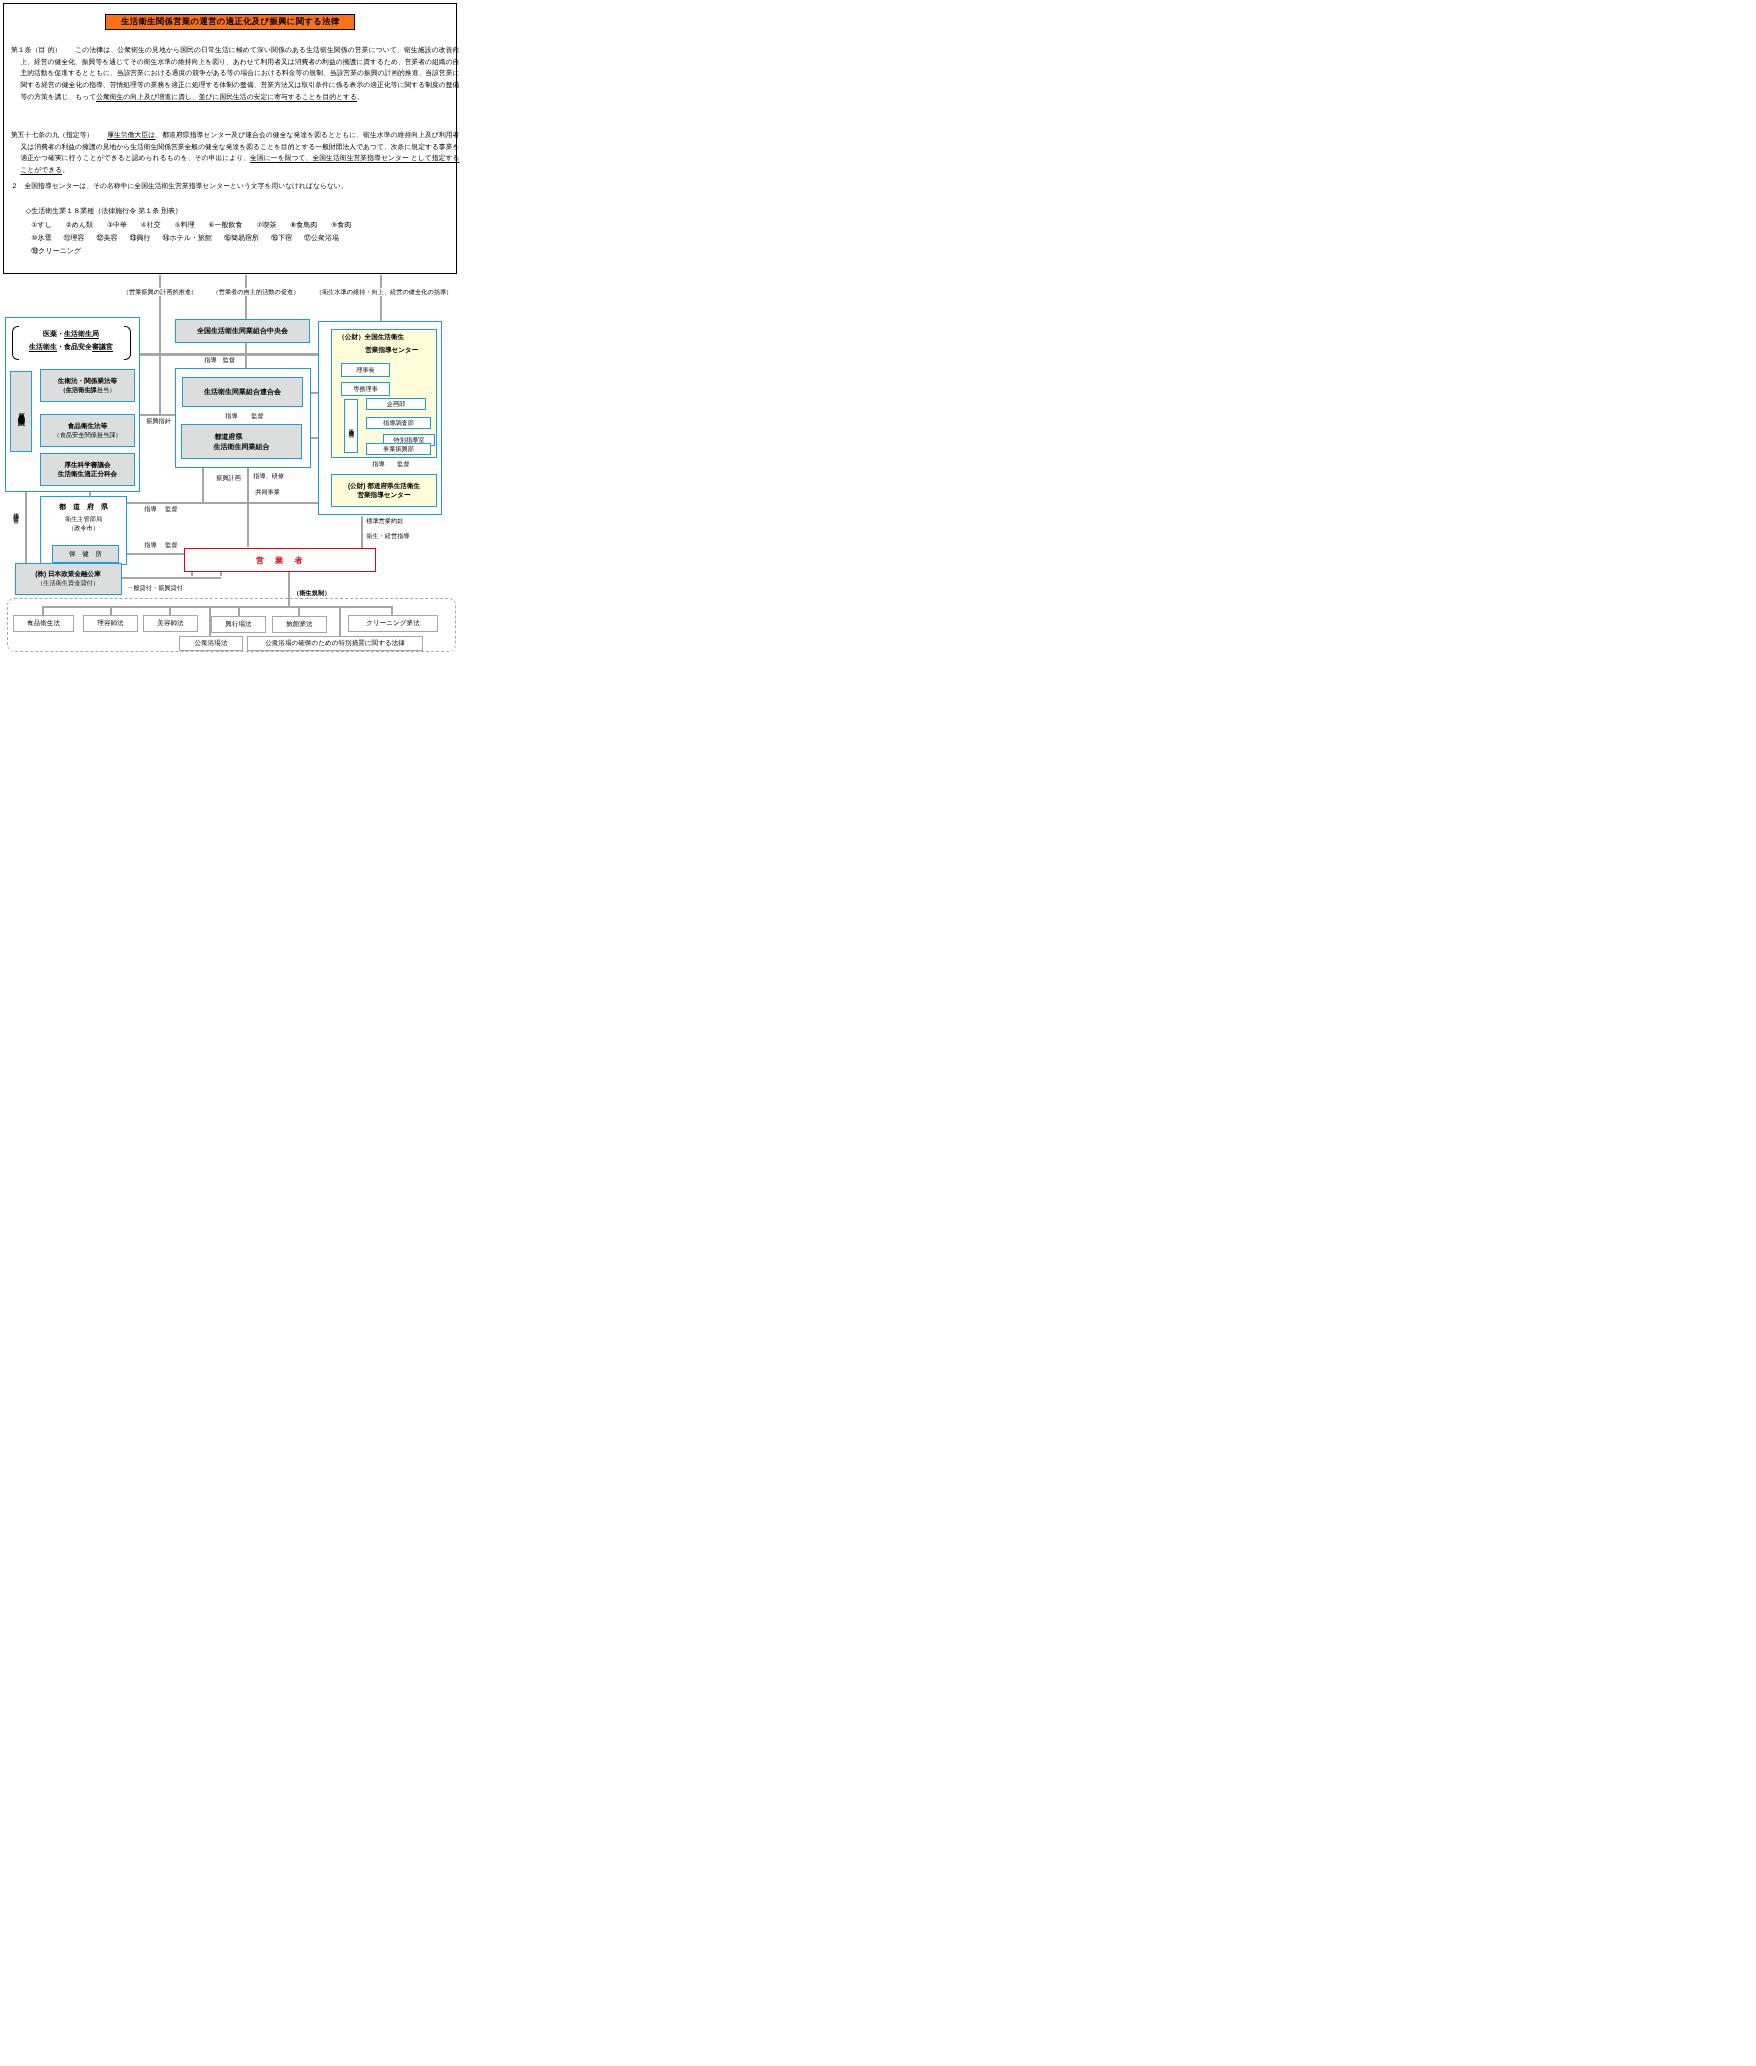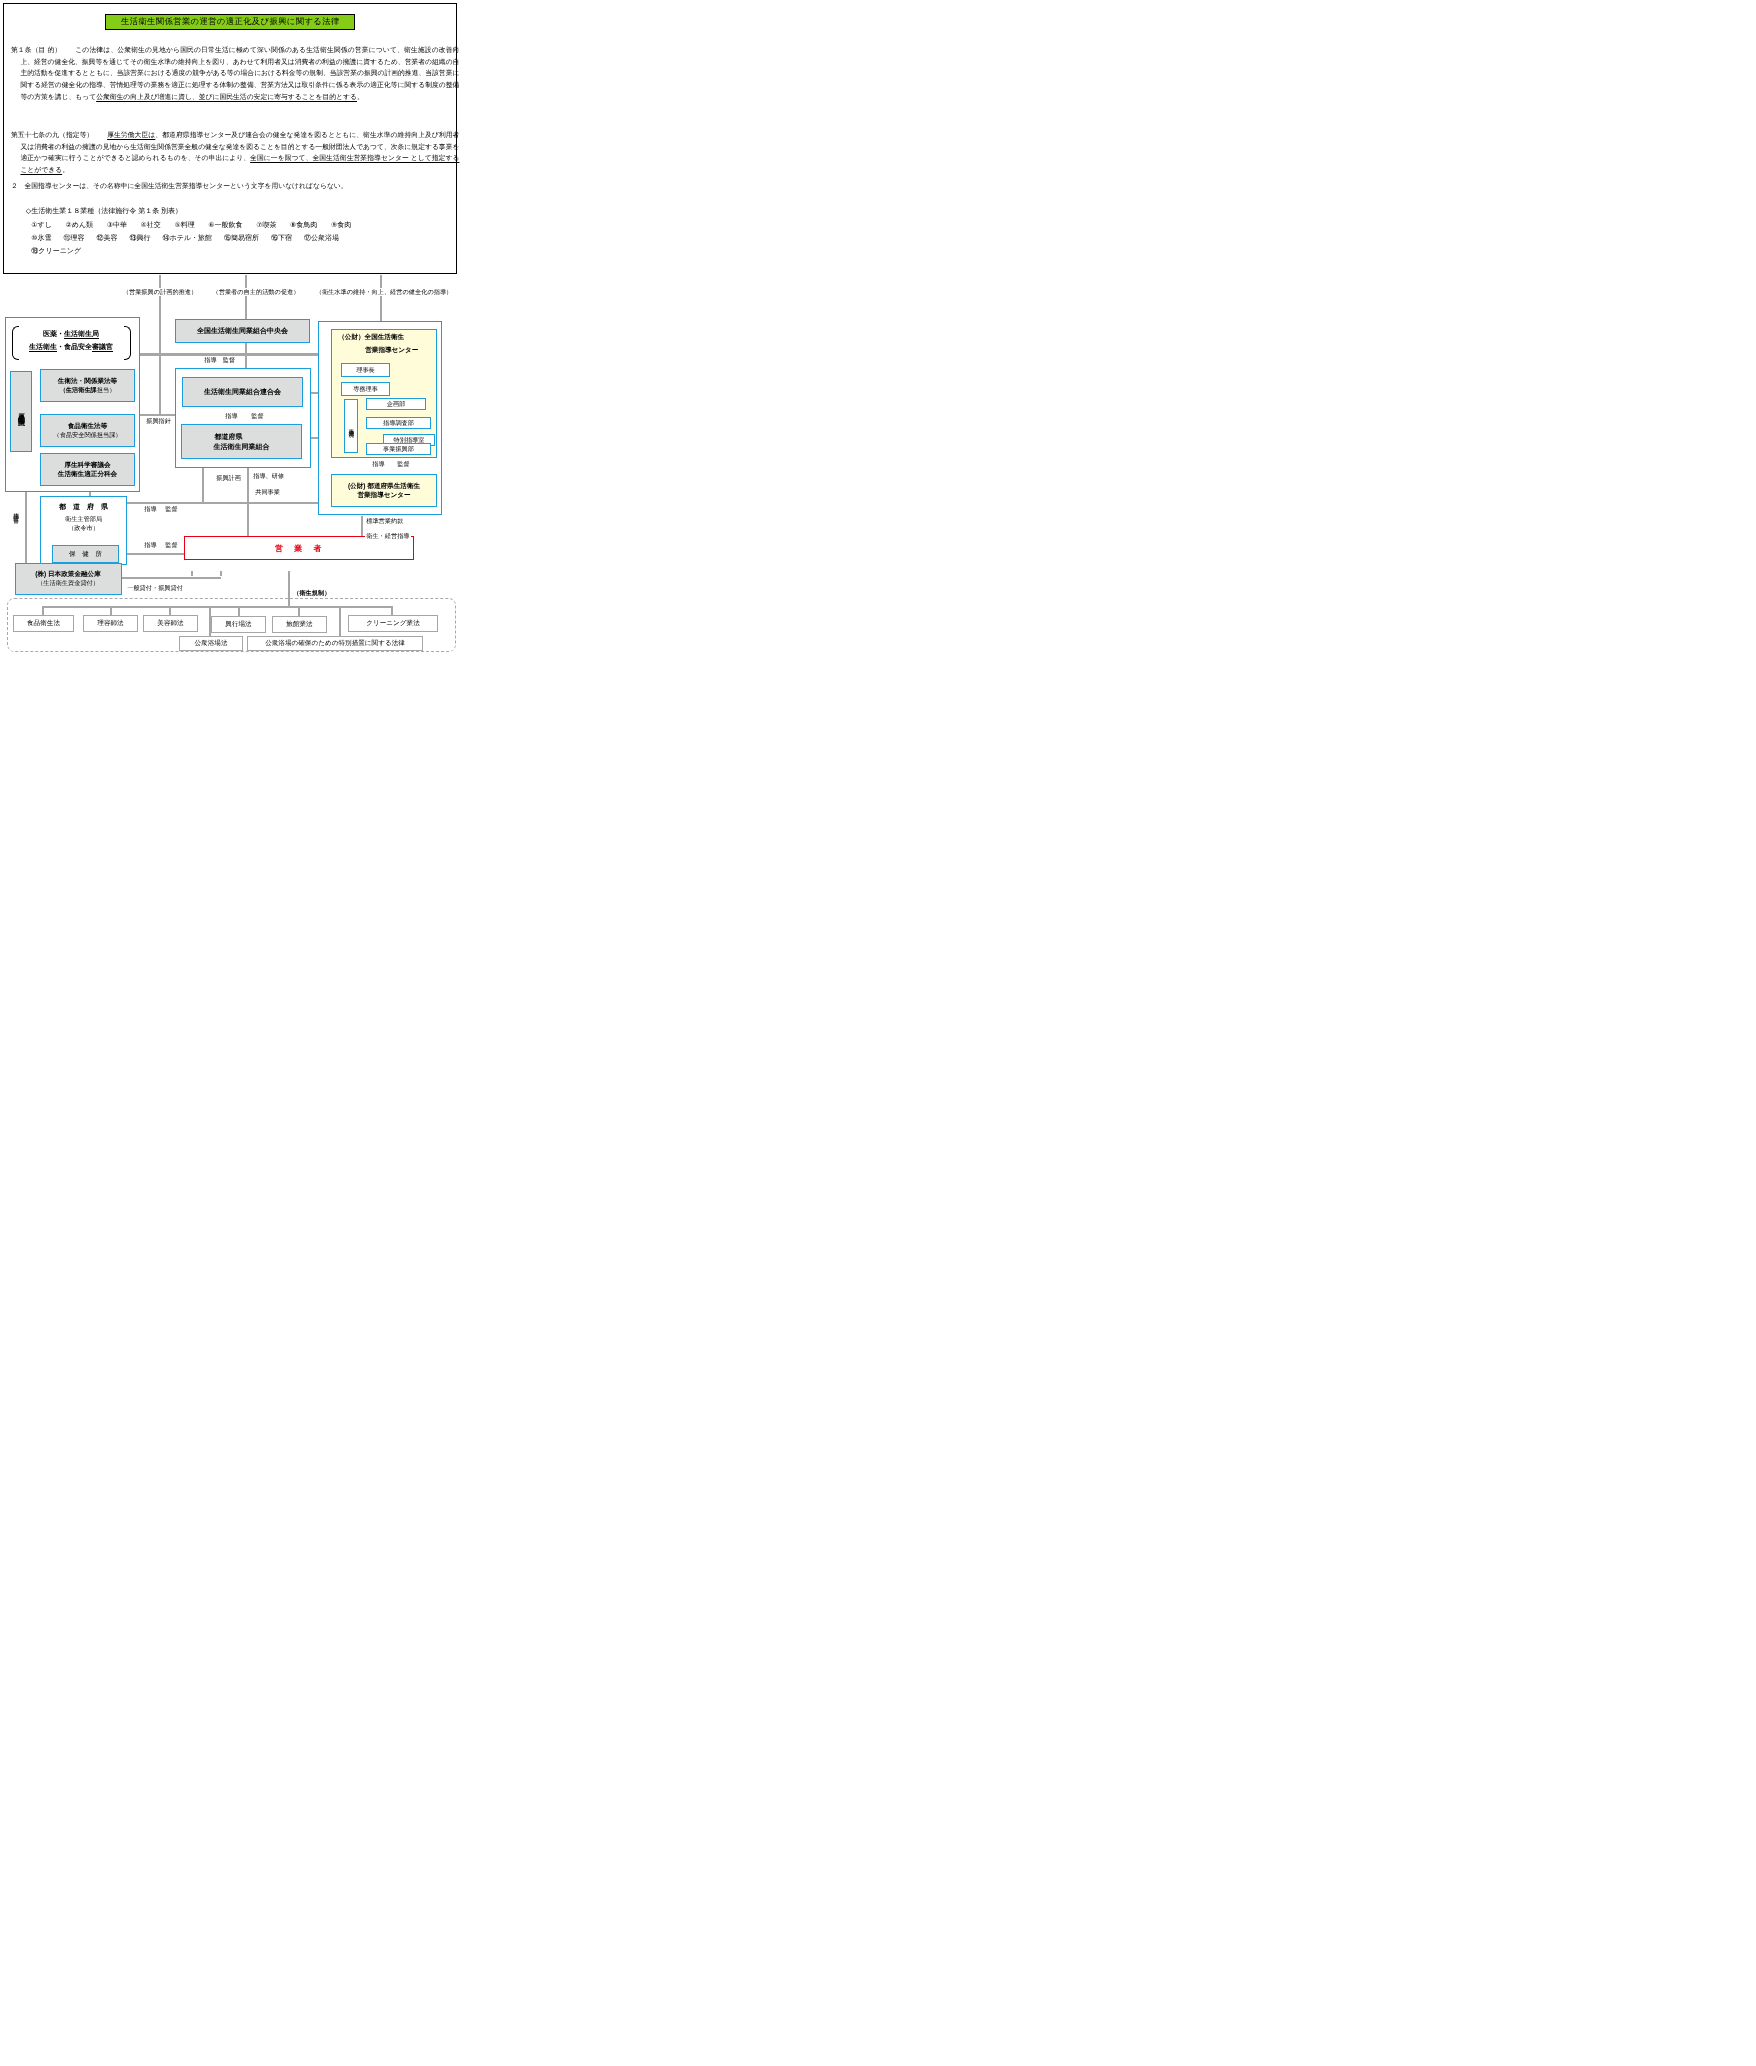--- a/index.html
+++ b/index.html
@@ -1,22 +1,22 @@
 <!DOCTYPE html>
 <html style="font-size:6.6px"><head>
 <meta charset="utf-8">
 <style>
   html,body{margin:0;padding:0;background:#fff;}
   .page{position:relative;width:462px;height:654px;background:#fff;overflow:hidden;
         font-family:"Liberation Sans","DejaVu Sans",sans-serif;color:#000;}
   
   .topbox{position:absolute;left:3.3px;top:3.3px;width:454px;height:271px;border:1.2px solid #000;box-sizing:border-box;}
-  .law-title{position:absolute;left:101px;top:10px;width:250px;height:15.3px;background:#84cc16;
+  .law-title{position:absolute;left:101px;top:10px;width:250px;height:15.3px;background:#f97316;
              border:0.8px solid #000;box-sizing:border-box;display:flex;align-items:center;justify-content:center;
-             font-size:8.3px;font-weight:normal;letter-spacing:0.4px;}
+             font-size:8.3px;font-weight:bold;letter-spacing:0.4px;}
   .para{position:absolute;left:6.6px;width:439px;font-size:6.8px;line-height:11.6px;text-align:justify;
         padding-left:1.4em;text-indent:-1.4em;margin:0;}
   .u{text-decoration:underline;text-decoration-thickness:0.8px;text-underline-offset:1.7px;}
   .b{font-weight:bold;}
   .biz-head{position:absolute;left:21.5px;font-size:7px;}
   .biz-row{position:absolute;left:27px;display:flex;font-size:7px;}
   .biz-row.r1 span{margin-right:13.6px;}
   .biz-row.r2 span{margin-right:12px;}
   
   .lh,.lv{position:absolute;background:#a6a6a6;z-index:1;}
@@ -219,21 +219,21 @@
   <div class="lbl nobg" style="left:143px;top:505px;">指導</div>
   <div class="lbl nobg" style="left:164px;top:505px;">監督</div>
   <div class="lbl nobg" style="left:143px;top:541px;">指導</div>
   <div class="lbl nobg" style="left:164px;top:541px;">監督</div>
   <div class="dbox blue grayfill" style="left:14.5px;top:563px;width:107px;height:32px;">
     <div class="bold fs16">(株) 日本政策金融公庫</div>
     <div class="fs15">（生活衛生資金貸付）</div>
   </div>
   <div class="lbl" style="left:126px;top:584px;">一般貸付・振興貸付</div>
 
-  <div class="dbox redbox bold" style="left:184px;top:536px;width:230px;height:24px;font-size:7.9px;letter-spacing:1.7px;">
+  <div class="dbox redbox bold" style="left:184px;top:548px;width:192px;height:24px;font-size:7.9px;letter-spacing:1.7px;">
     <span>営　業　者</span>
   </div>
   <div class="lbl bold" style="left:292px;top:589px;">（衛生規制）</div>
 
   <div class="dashed" style="left:6.6px;top:598px;width:449px;height:54px;"></div>
   <div class="lawbox" style="left:13px;top:615px;width:61px;height:16.5px;">食品衛生法</div>
   <div class="lawbox" style="left:83px;top:615px;width:55px;height:16.5px;">理容師法</div>
   <div class="lawbox" style="left:143px;top:615px;width:55px;height:16.5px;">美容師法</div>
   <div class="lawbox" style="left:211px;top:616px;width:55px;height:16.5px;">興行場法</div>
   <div class="lawbox" style="left:272px;top:616px;width:55px;height:16.5px;">旅館業法</div>

